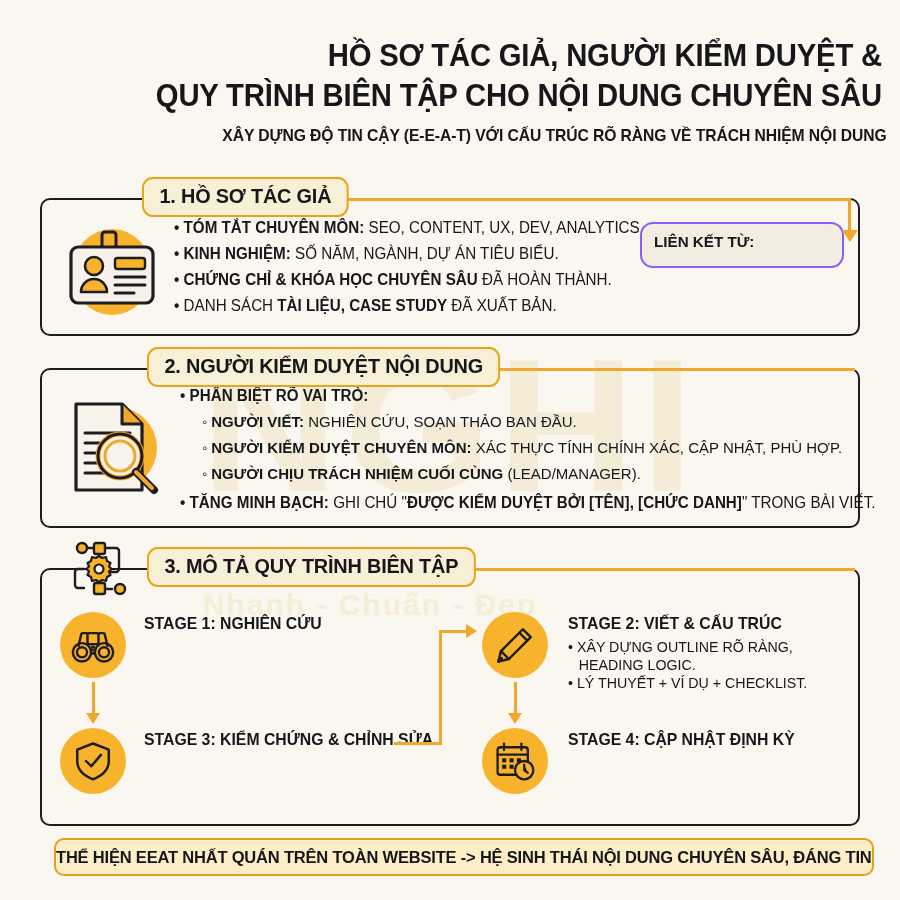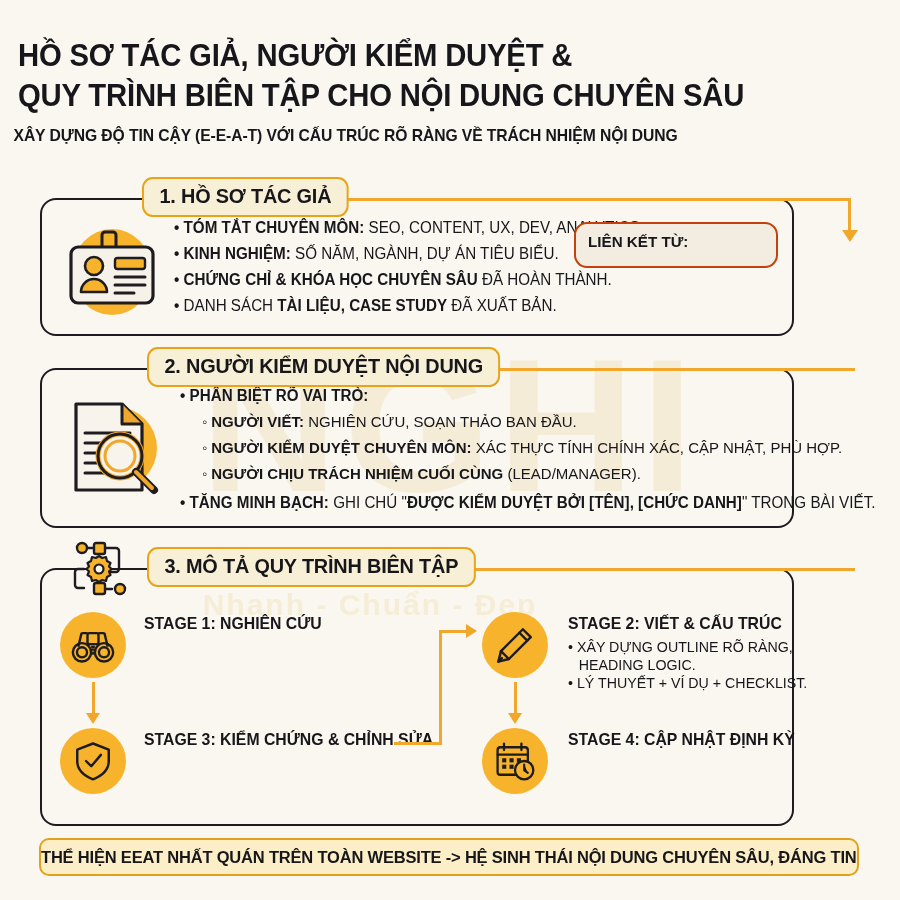--- a/index.html
+++ b/index.html
@@ -37,21 +37,21 @@
     text-align: center;
     font-size: 30px;
     font-weight: 700;
     letter-spacing: 2px;
     color: #F6EDD6;
     z-index: 0;
     pointer-events: none;
   }
 
   
-  .header { position: relative; z-index: 3; padding-top: 36px; text-align: left; }
+  .header { position: relative; z-index: 3; padding-top: 36px; text-align: right; }
   .title {
     font-size: 30.5px;
     font-weight: 700;
     color: #17161A;
     line-height: 1.30;
     letter-spacing: -0.2px;
     transform: scaleX(0.96);
   }
   .subtitle {
     margin-top: 11px;
@@ -59,23 +59,23 @@
     font-weight: 700;
     color: #17161A;
     letter-spacing: -0.1px;
     transform: scaleX(0.97);
   }
 
   
   .section {
     position: absolute;
     left: 40px;
-    width: 754px;
+    width: 820px;
     border: 2px solid #1E1C20;
-    border-radius: 16px;
+    border-radius: 10px;
     background: transparent;
     z-index: 2;
   }
   .sec1 { top: 198px; height: 138px; }
   .sec2 { top: 368px; height: 160px; }
   .sec3 { top: 568px; height: 258px; }
 
   
   .tab {
     position: absolute;
@@ -146,21 +146,21 @@
   .bull::before { content: "• "; font-weight: 700; }
   .sub-bull::before { content: "◦ "; font-weight: 700; font-size: 15px; }
   b { font-weight: 700; }
 
   
   .links-box {
     position: absolute;
     right: 14px; top: 22px;
     width: 204px;
     background: #F3EDE1;
-    border: 2px solid #c2410c;
+    border: 2px solid #8b5cf6;
     border-radius: 13px;
     padding: 9px 10px 10px 12px;
   }
   .links-title { font-size: 15.2px; font-weight: 700; color: #17161A; margin-bottom: 6px; }
   .links-box li {
     list-style: none;
     font-size: 14.2px;
     color: #17161A;
     line-height: 1.0;
     margin-bottom: 8px;
@@ -223,21 +223,21 @@
     position: absolute;
     border-top: 7.5px solid transparent;
     border-bottom: 7.5px solid transparent;
     border-left: 11px solid #F0A72C;
     z-index: 1;
   }
 
   
   .banner {
     position: absolute;
-    left: 39px; top: 838px;
+    left: 54px; top: 838px;
     width: 820px; height: 38px;
     background: #FCEFC8;
     border: 2.5px solid #E2A11C;
     border-radius: 10px;
     display: flex; align-items: center; justify-content: center;
     z-index: 3;
   }
   .banner-text {
     font-size: 17.2px; font-weight: 700; color: #17161A;
     letter-spacing: -0.2px; white-space: nowrap;

